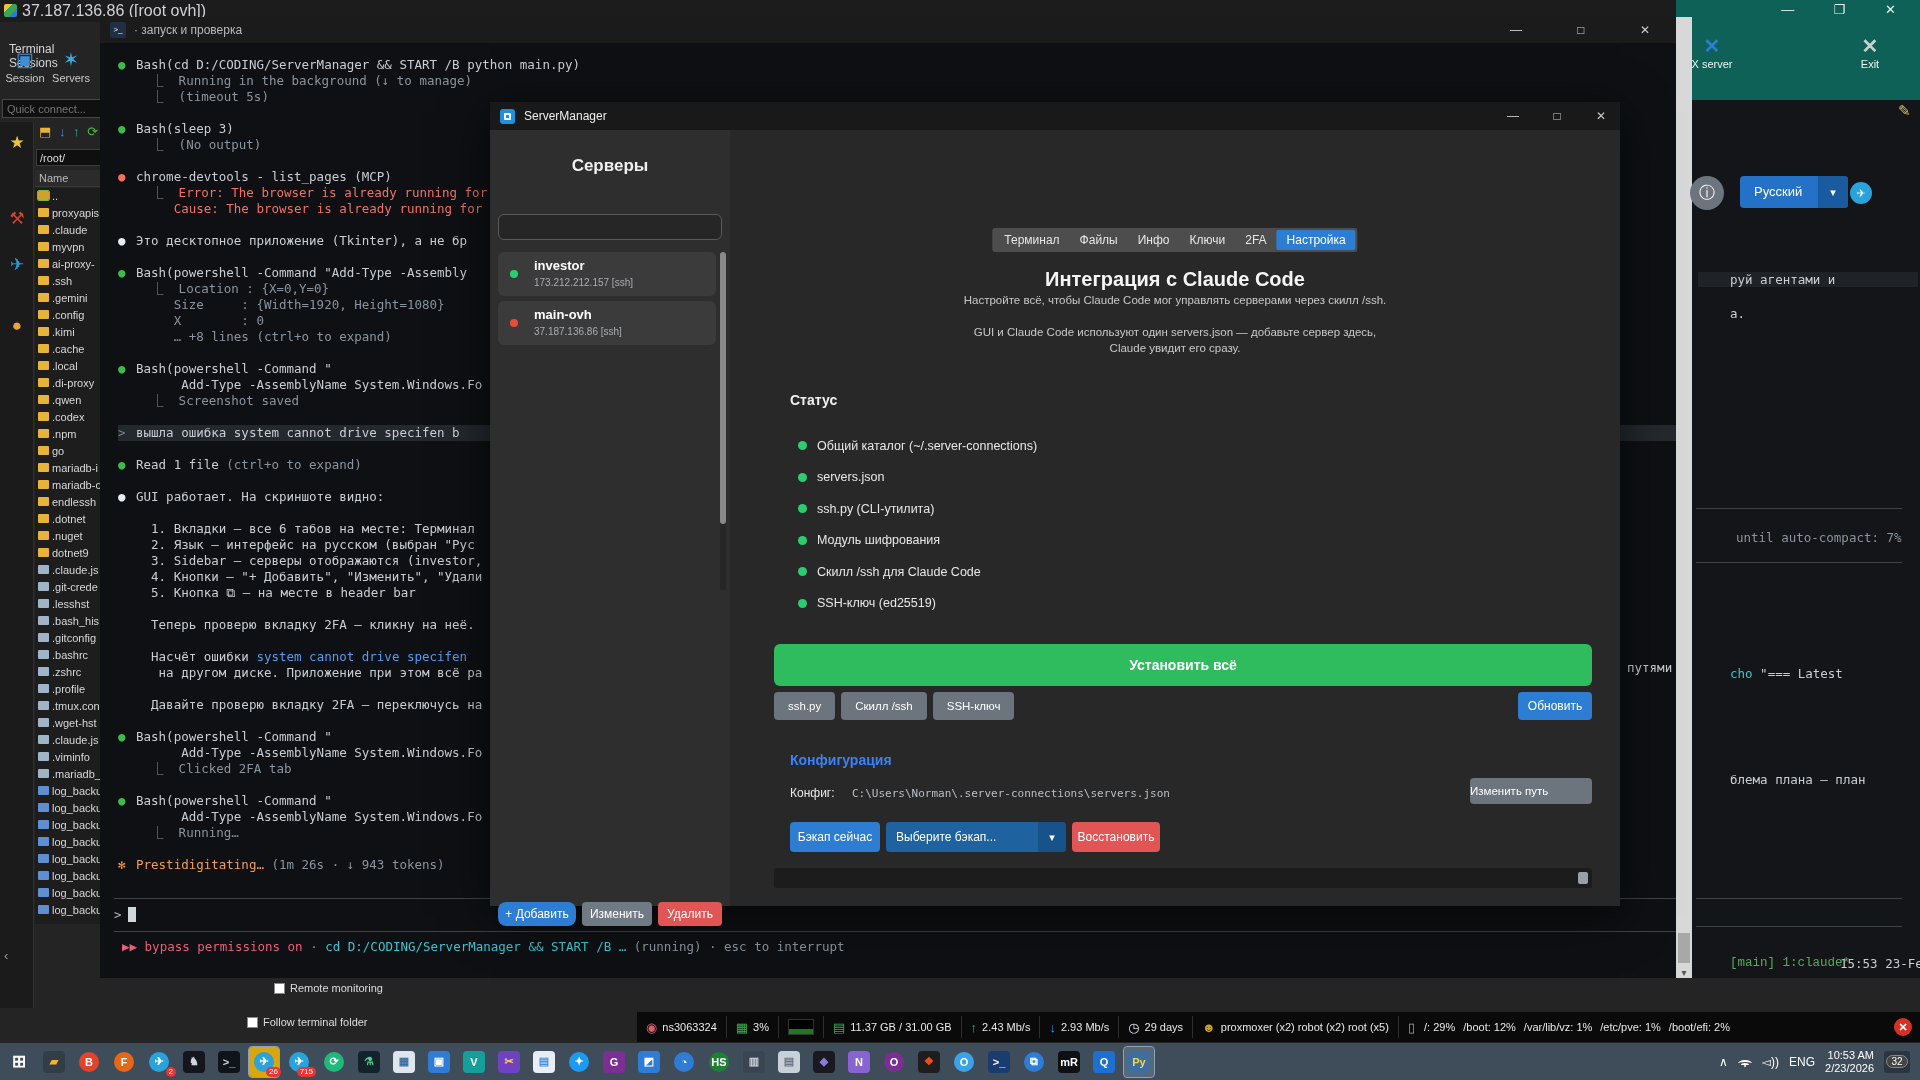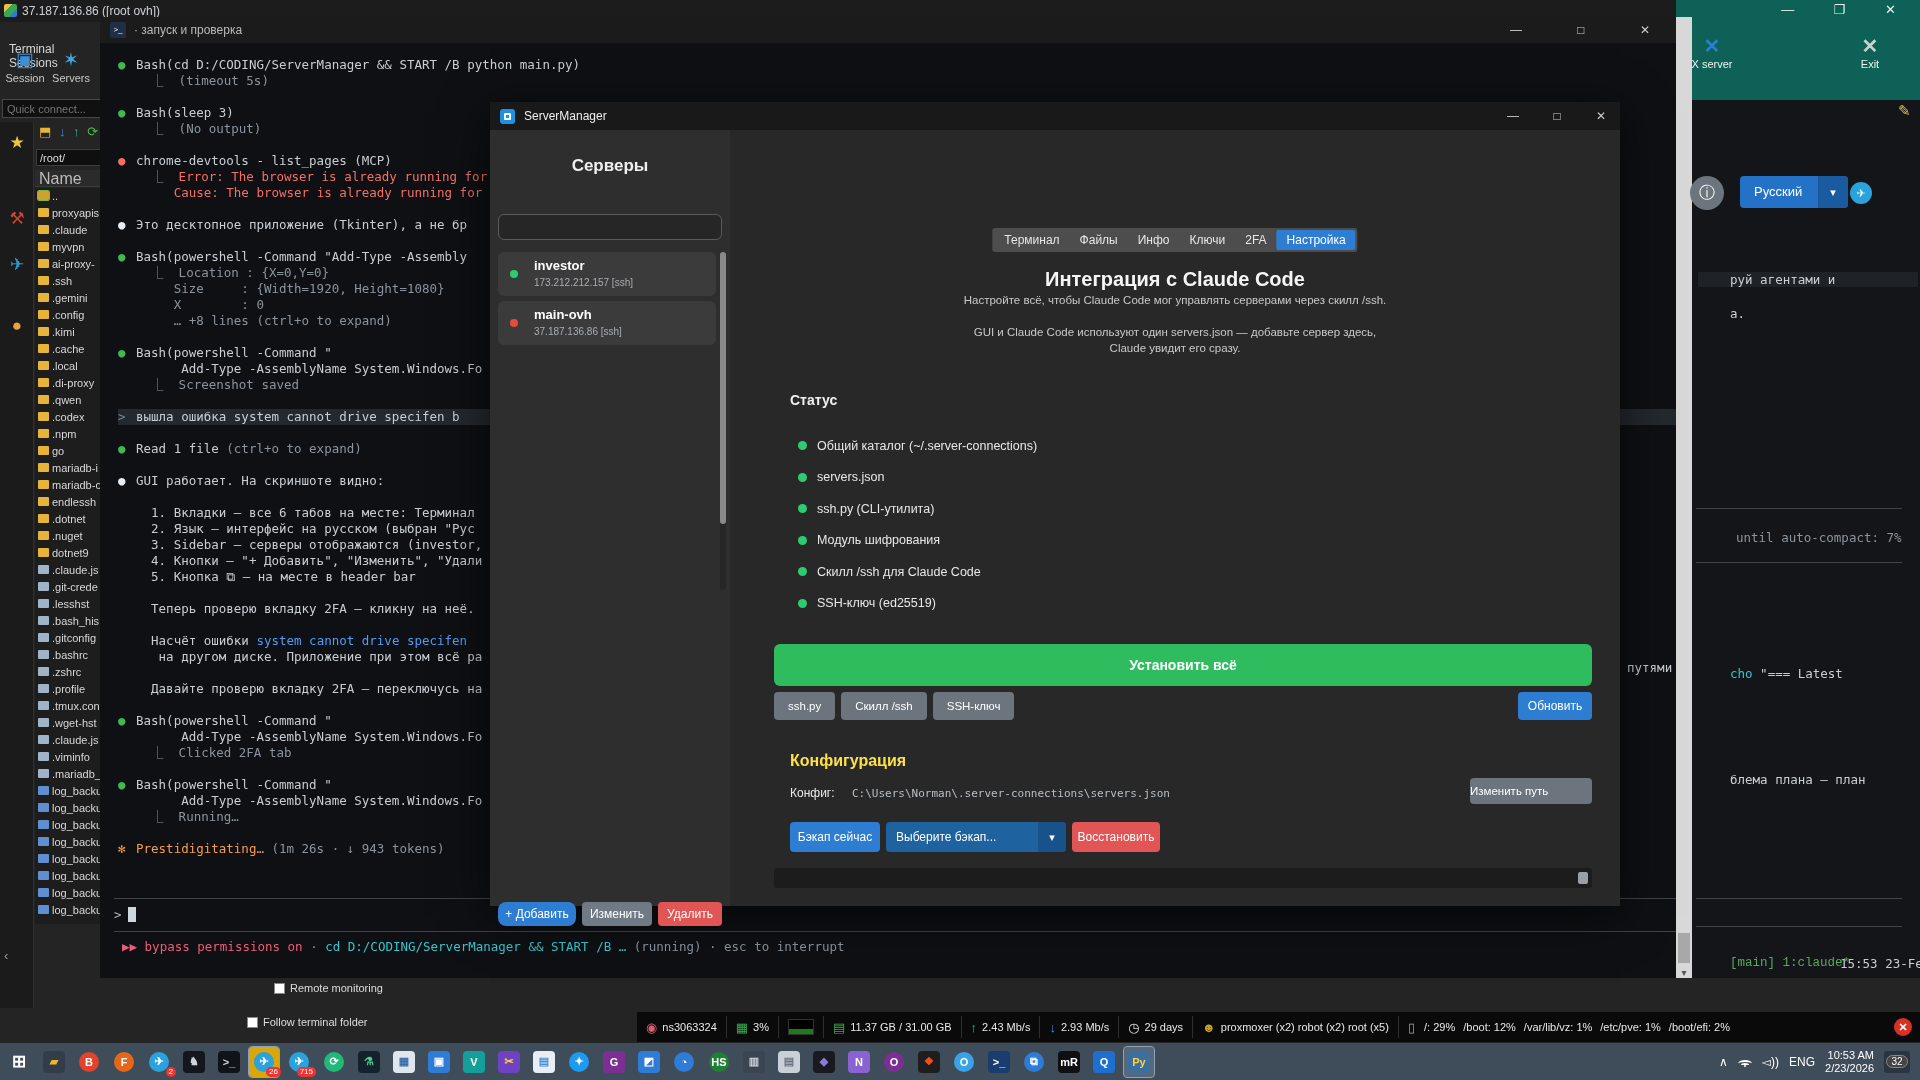--- a/index.html
+++ b/index.html
@@ -12,38 +12,38 @@
   #teal { left:1676px; top:0; width:244px; height:100px; background:#0e6157; z-index:1; }
   #moba-controls { right:6px; top:2px; color:#eaf2f0; font-size:13px; letter-spacing:18px; }
   .xsrv { top:34px; text-align:center; color:#eef4f2; font-size:11px; width:56px; }
   .xsrv .glyph { display:block; font-size:20px; font-weight:bold; line-height:24px; }
   #pencil-ic { left:1898px; top:102px; color:#e7c43c; font-size:15px; z-index:2; }
   #tg-desktop-ic { left:1850px; top:182px; width:22px; height:22px; border-radius:50%;
     background:#2aa2dc; color:#fff; font-size:11px; text-align:center; line-height:22px; z-index:2; }
 
   
   #moba-title { left:0; top:0; width:1676px; height:22px; background:#1c1c1c; color:#cfd2d6;
-    font-size:12px; line-height:22px; padding-left:22px; }
+    font-size:16px; line-height:22px; padding-left:22px; }
   #moba-app-ic { left:4px; top:4px; width:13px; height:13px; border-radius:2px;
     background:linear-gradient(135deg,#e7c43c 0 34%,#3aa655 34% 67%,#2f7cd6 67% 100%); }
   #moba-menus { left:0; top:22px; width:100px; height:22px; color:#d6d6d6; font-size:12px;margin-top:20px; }
   #moba-menus span { margin-left:9px; }
   #moba-toolbar { left:0; top:44px; width:100px; height:52px; }
   .tool-item { position:absolute; text-align:center; color:#c9c9c9; font-size:11px; width:46px; }
   .tool-item .tico { display:block; font-size:19px; line-height:24px; }
   #quickc { left:2px; top:99px; width:116px; height:19px; background:#101010; border:1px solid #474747;
     color:#9a9a9a; font-size:11px; padding:0 4px; }
   #side-strip { left:0; top:122px; width:34px; height:886px; background:#1b1b1b; border-right:1px solid #303030; }
   .strip-ic { position:absolute; left:0; width:34px; text-align:center; font-size:17px; }
   #file-tools { left:35px; top:124px; width:85px; height:24px; font-size:13px; color:#ccc; }
   #file-tools span { margin-left:4px; }
   #path-input { left:36px; top:149px; width:82px; height:17px; background:#0f0f0f; border:1px solid #3c3c3c;
     color:#ddd; font-size:11px; padding:0 3px; }
   #name-hdr { left:35px; top:170px; width:85px; height:17px; background:#2b2b2b; border-bottom:1px solid #3a3a3a;
-    color:#bbb; font-size:16px; padding-left:4px; line-height:17px; }
+    color:#bbb; font-size:11px; padding-left:4px; line-height:17px; }
   #file-list { left:35px; top:188px; width:85px; height:736px; overflow:hidden; background:#1d1d1d; }
   .frow { height:17px; line-height:17px; color:#d8d8d8; font-size:11px; white-space:nowrap; overflow:hidden; }
   .fic { display:inline-block; width:11px; height:9px; border-radius:1px; margin:0 3px 0 3px; }
   .fic.folder, .fic.up { background:#e8b339; }
   .fic.up { background:#cfa12e; outline:1px solid #79b93c; }
   .fic.file { background:#9fb4c6; }
   .fic.log { background:#5f8fd0; }
   #file-scroll-left { left:4px; top:948px; color:#999; font-size:13px; z-index:1; }
   .moba-check { position:absolute; color:#dcdcdc; font-size:11px; z-index:6; }
   .cbx { display:inline-block; width:11px; height:11px; background:#fff; border:1px solid #888;
@@ -143,21 +143,21 @@
   #sm-status-h { left:60px; top:262px; color:#f0f0f0; font-size:14px; font-weight:bold; }
   #sm-status-list { left:68px; top:300px; }
   .sm-status-item { height:31.5px; color:#e8e8e8; font-size:12.5px; display:flex; align-items:center; gap:10px; }
   .dot-g { width:9px; height:9px; border-radius:50%; background:#2ecc71; display:inline-block; }
   #sm-install { left:44px; top:514px; width:818px; height:42px; background:#2ebc5f; border-radius:6px;
     color:#fff; font-size:14px; font-weight:bold; text-align:center; line-height:42px; }
   #sm-smallbtns { left:44px; top:562px; display:flex; gap:6px; }
   .sm-gray { height:28px; line-height:28px; padding:0 14px; background:#6c757d; border-radius:4px;
     color:#fff; font-size:11.5px; }
   #sm-refresh { left:788px; top:562px; width:74px; height:28px; line-height:28px; background:#2d7dd2; }
-  #sm-config-h { left:60px; top:622px; color:#fde047; font-size:16px; font-weight:bold; }
+  #sm-config-h { left:60px; top:622px; color:#3b82f6; font-size:14px; font-weight:bold; }
   #sm-config-label { left:60px; top:656px; color:#e8e8e8; font-size:12px; }
   #sm-config-path { left:122px; top:657px; color:#b9bfc6; font-size:11px; font-family:"DejaVu Sans Mono",monospace; }
   #sm-changepath { left:740px; top:648px; width:122px; height:26px; line-height:26px; padding:0; }
   #sm-backup { left:60px; top:692px; width:90px; height:30px; line-height:30px; background:#2d7dd2; }
   #sm-bselect { left:156px; top:692px; width:180px; height:30px; background:#1e629f; border-radius:4px;
     color:#fff; font-size:12px; }
   #sm-bselect span.lbl { position:absolute; left:10px; line-height:30px; }
   #sm-bselect .chev { position:absolute; right:0; top:0; width:28px; height:30px; background:#17528a;
     border-radius:0 4px 4px 0; text-align:center; line-height:30px; font-size:11px; }
   #sm-restore { left:342px; top:692px; width:88px; height:30px; line-height:30px; background:#e25555; }
@@ -477,20 +477,21 @@
   </div>
 
   <div id="term" class="abs">
     <div id="term-titlebar" class="abs">
       <span id="term-ps-ic" class="abs">&gt;_</span>
       <span id="term-title-txt" class="abs"><span>·</span> <span>запуск и проверка</span></span>
       <span id="term-controls" class="abs">— □ ✕</span>
     </div>
     <div id="term-body" class="abs">
         <div class="tline"><span class="tb g">●</span><span class="c-w">Bash(cd D:/CODING/ServerManager &amp;&amp; START /B python main.py)</span></div>
+        <div class="tline"><span class="tb "> </span><span class="c-d">  ⎿  Running in the background (↓ to manage)</span></div>
         <div class="tline"><span class="tb "> </span><span class="c-d">  ⎿  (timeout 5s)</span></div>
         <div class="tline"><span class="tb "> </span></div>
         <div class="tline"><span class="tb g">●</span><span class="c-w">Bash(sleep 3)</span></div>
         <div class="tline"><span class="tb "> </span><span class="c-d">  ⎿  (No output)</span></div>
         <div class="tline"><span class="tb "> </span></div>
         <div class="tline"><span class="tb r">●</span><span class="c-w">chrome-devtools - list_pages (MCP)</span></div>
         <div class="tline"><span class="tb "> </span><span class="c-d">  ⎿  </span><span class="c-e">Error: The browser is already running for</span></div>
         <div class="tline"><span class="tb "> </span><span class="c-d">     </span><span class="c-e">Cause: The browser is already running for</span></div>
         <div class="tline"><span class="tb "> </span></div>
         <div class="tline"><span class="tb w">●</span><span class="c-w">Это десктопное приложение (Tkinter), а не бр</span></div>

